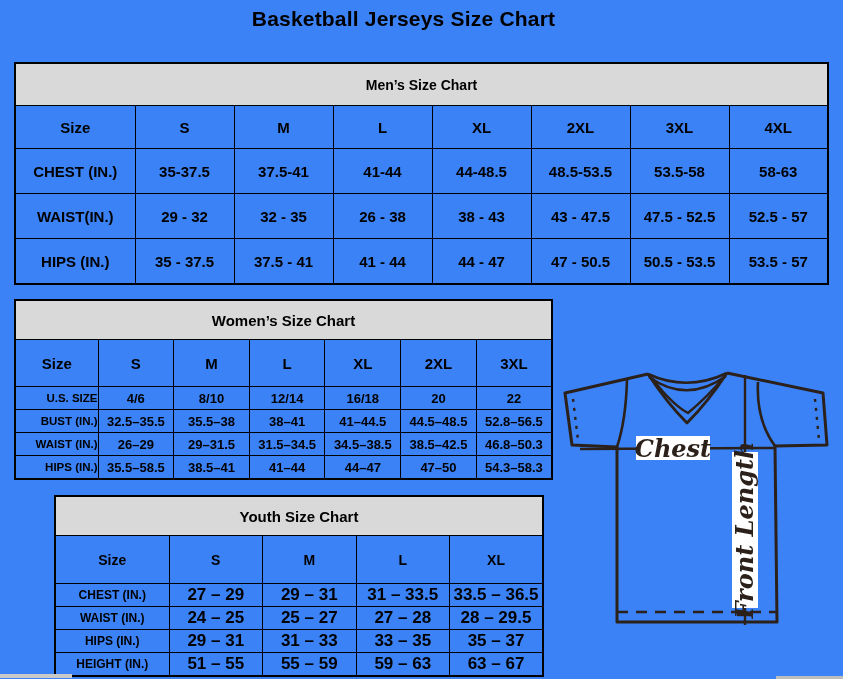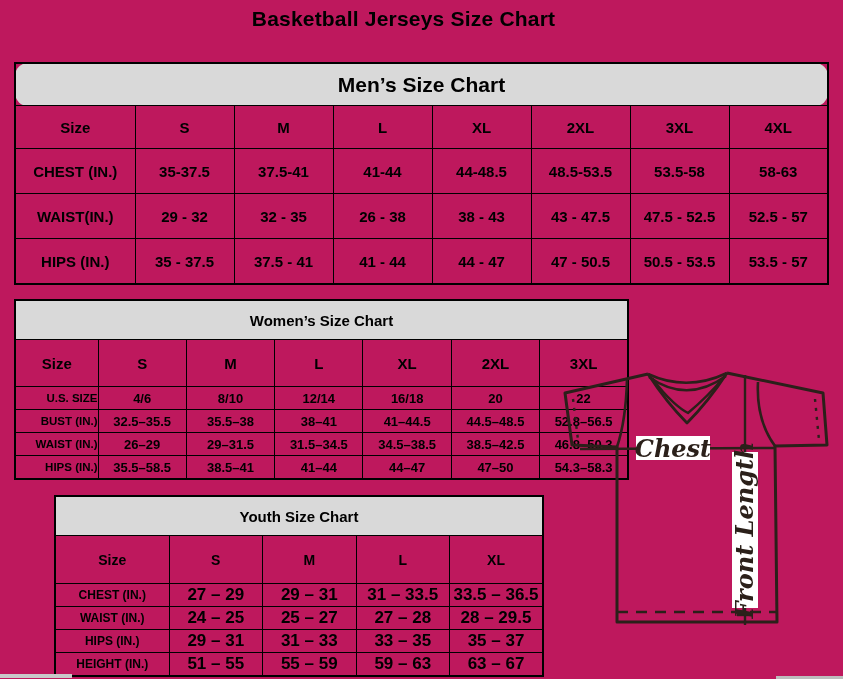--- a/index.html
+++ b/index.html
@@ -1,32 +1,32 @@
 <!DOCTYPE html>
 <html><head>
 <meta charset="utf-8">
 <style>
   html,body{margin:0;padding:0;background:#fff;}
-  #page{position:relative;width:843px;height:679px;background:#be185d;overflow:hidden;
+  #page{position:relative;width:843px;height:679px;background:#3b82f6;overflow:hidden;
         font-family:"Liberation Sans",sans-serif;color:#000;}
   #title{position:absolute;top:7px;left:-18px;width:843px;text-align:center;
          font-size:21px;font-weight:bold;letter-spacing:0.2px;}
   .tbl{position:absolute;}
   .tbl table{border-collapse:collapse;table-layout:fixed;width:100%;
              border:2px solid #000;}
   .tbl th,.tbl td{border:1px solid #000;text-align:center;vertical-align:middle;
                   padding:0;overflow:hidden;white-space:nowrap;}
   .tbl th.band{background:#d9d9d9;font-weight:bold;}
   
   .men{left:14px;top:62px;width:815px;}
-  .men th.band{font-size:21px;height:41px;border-radius:13px;}
+  .men th.band{font-size:14px;height:41px;}
   .men tr.size td{font-size:15px;font-weight:bold;height:42px;}
   .men tr.data td{font-size:15px;font-weight:bold;height:44px;}
   
-  .wom{left:14px;top:299px;width:615px;}
+  .wom{left:14px;top:299px;width:539px;}
   .wom th.band{font-size:15px;height:38px;}
   .wom tr.size td{font-size:15px;font-weight:bold;height:46px;}
   .wom tr.data td{font-size:13px;font-weight:bold;height:22px;}
   .wom tr.data td:first-child{font-size:11.5px;text-align:right;}
   
   .you{left:14px;top:495px;width:490px;padding-left:40px;}
   .you th.band{font-size:15px;height:38px;}
   .you tr.size td{font-size:14px;font-weight:bold;height:47px;}
   .you tr.data td{font-size:17px;font-weight:bold;height:22px;}
   .you tr.data td:first-child{font-size:12px;}

